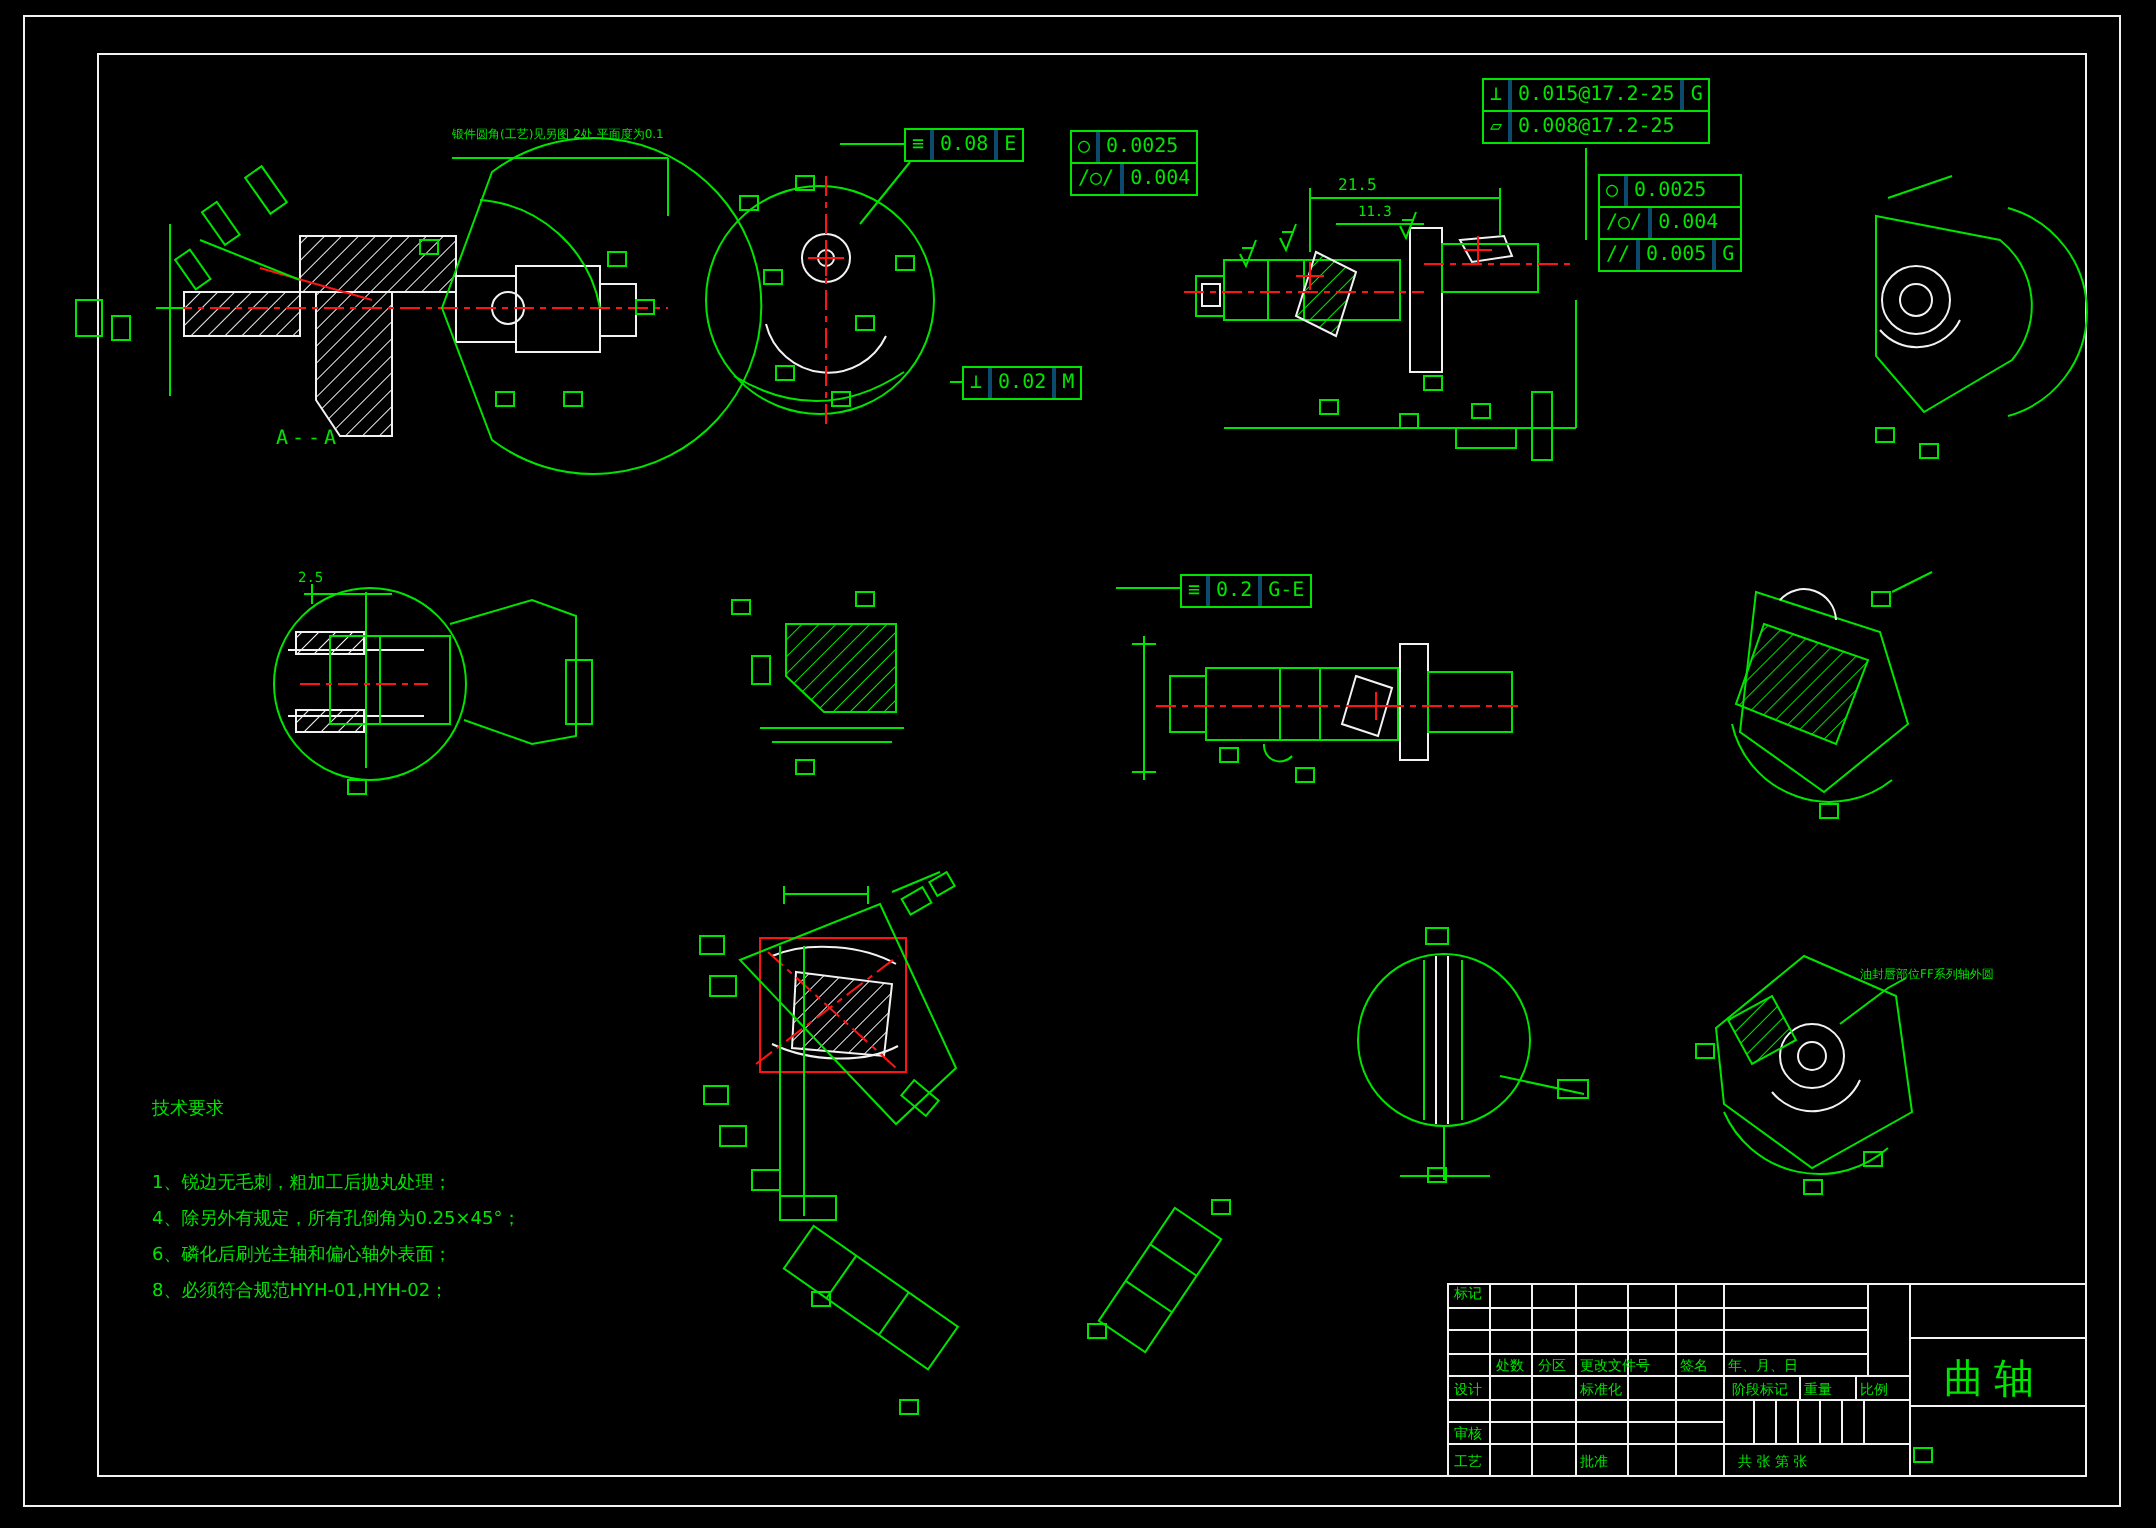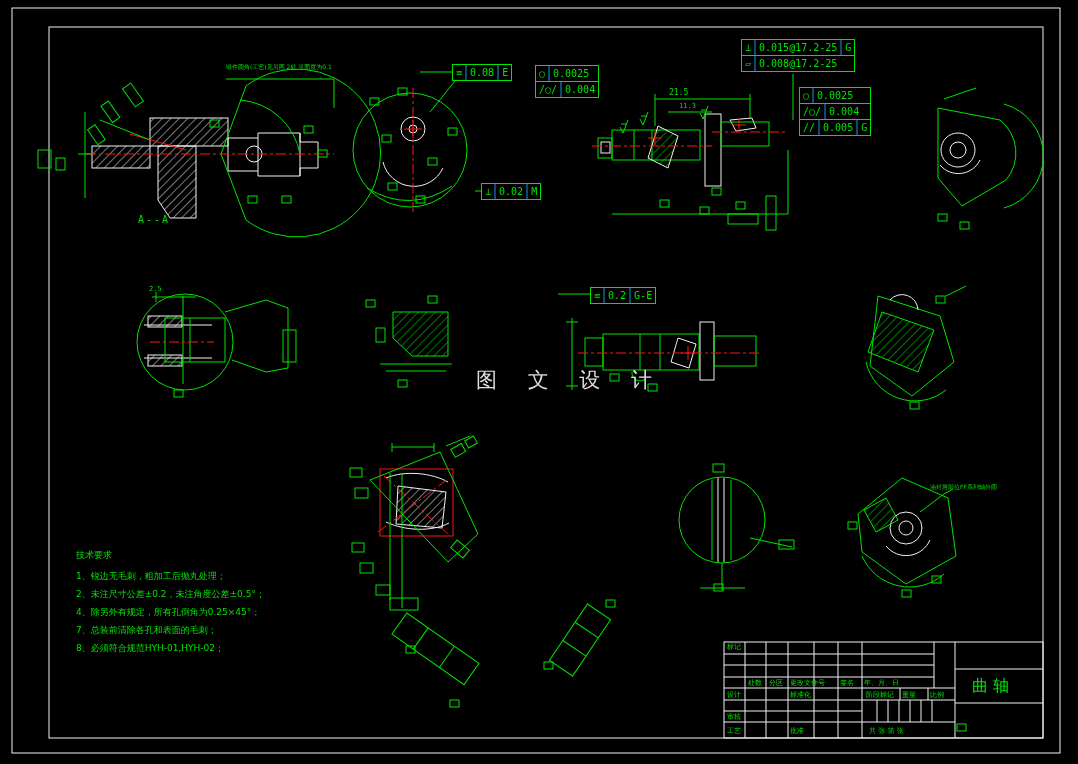--- a/index.html
+++ b/index.html
@@ -19,24 +19,24 @@
   .stack .fcf{position:static;margin-top:-1px}
   
   .txt{position:absolute;color:#00e400;white-space:nowrap;z-index:2}
   .dim{font:8px "DejaVu Sans Mono",monospace}
   .dim2{font:7px "DejaVu Sans Mono",monospace}
   .note{font:6px "DejaVu Sans",sans-serif}
   .seclabel{font:10px "DejaVu Sans Mono",monospace;letter-spacing:2px}
   .watermark{position:absolute;left:476px;top:366px;color:#dedede;font-size:21px;
              letter-spacing:12px;z-index:2}
   .tech{position:absolute;left:76px;top:546px;color:#00e400;font-size:9px;line-height:18px;z-index:2}
-  .tech .t-title{margin-bottom:3px}
+  .tech .t-title{margin-bottom:19px}
   
   .tb{position:absolute;color:#00e400;font-size:7px;line-height:8px;white-space:nowrap;z-index:3}
-  .tb-big{position:absolute;color:#00e400;font-size:16px;letter-spacing:5px;white-space:nowrap;z-index:3}
+  .tb-big{position:absolute;color:#00e400;font-size:20px;letter-spacing:5px;white-space:nowrap;z-index:3}
 </style>
 </head>
 <body>
 
 <div class="canvas">
 
 <svg class="art" width="1078" height="764" viewBox="0 0 1078 764">
   <defs>
     <pattern id="hw" width="6" height="6" patternUnits="userSpaceOnUse" patternTransform="rotate(45)">
       <line x1="0" y1="0" x2="0" y2="6" stroke="#f2f2f2" stroke-width="1"></line>
@@ -368,28 +368,26 @@
   <span class="c">G-E</span>
 </div>
 
 <span class="txt note" style="left:226px;top:63px">锻件圆角(工艺)见另图 2处 平面度为0.1</span>
 <span class="txt note" style="left:930px;top:483px">油封唇部位FF系列轴外圆</span>
 <span class="txt seclabel" style="left:138px;top:214px">A--A</span>
 <span class="txt dim" style="left:669px;top:88px">21.5</span>
 <span class="txt dim2" style="left:679px;top:102px">11.3</span>
 <span class="txt dim2" style="left:149px;top:285px">2.5</span>
 
-<div class="watermark">图 文 设 计</div>
 
 <div class="tech">
   <div class="t-title">技术要求</div>
   <div>1、锐边无毛刺，粗加工后抛丸处理；</div>
-  <div>2、未注尺寸公差±0.2，未注角度公差±0.5°；</div>
   <div>4、除另外有规定，所有孔倒角为0.25×45°；</div>
-  <div>7、总装前清除各孔和表面的毛刺；</div>
+  <div>6、磷化后刷光主轴和偏心轴外表面；</div>
   <div>8、必须符合规范HYH-01,HYH-02；</div>
 </div>
 
 <span class="tb" style="left:727px;top:643px">标记</span>
 <span class="tb" style="left:748px;top:679px">处数</span>
 <span class="tb" style="left:769px;top:679px">分区</span>
 <span class="tb" style="left:790px;top:679px">更改文件号</span>
 <span class="tb" style="left:840px;top:679px">签名</span>
 <span class="tb" style="left:864px;top:679px">年、月、日</span>
 

